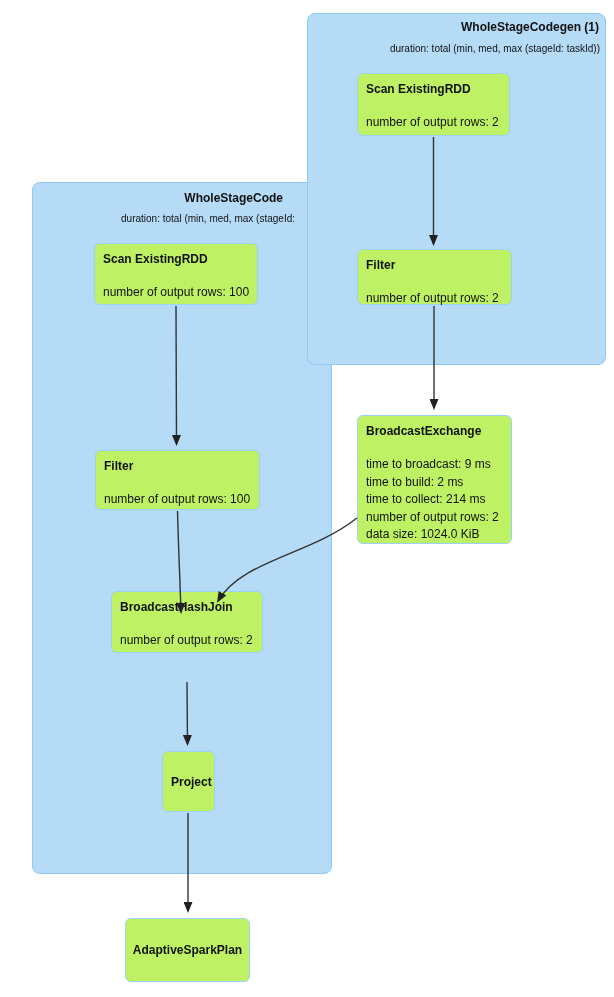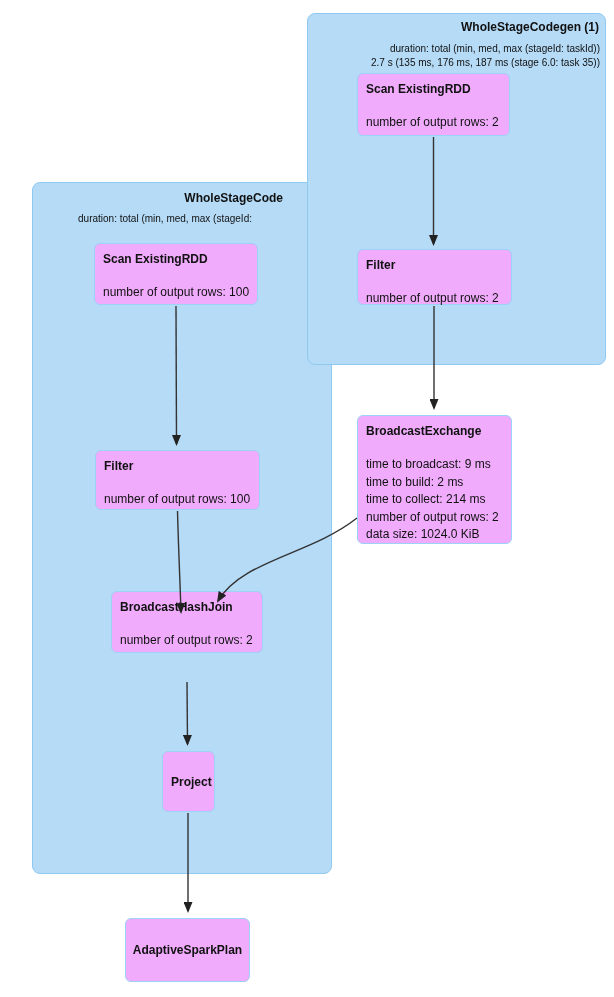--- a/index.html
+++ b/index.html
@@ -24,26 +24,26 @@
   .cluster-title {
     position:absolute; top:6px; left:8px; right:6px;
     font-size:12px; font-weight:bold; text-align:right; white-space:nowrap;
   }
   .cluster-duration {
     position:absolute; top:28px; left:2px; right:5px;
     font-size:10px; line-height:14px; text-align:right; white-space:nowrap;
   }
   
   #cluster-wsc2 .cluster-title    { top:8px;  right:48px; }
-  #cluster-wsc2 .cluster-duration { top:29px; right:36px;text-align:center; }
+  #cluster-wsc2 .cluster-duration { top:29px; right:36px; }
 
   
   .pnode {
     position:absolute;
-    background:#f0abfc;
+    background:#bef264;
     border:1px solid #9bd2f5;
     border-radius:6px;
     padding:8px;
     font-size:12px;
     z-index:3;
   }
   .pnode .t { font-weight:bold; white-space:nowrap; }
   .pnode .m { margin-top:18px; line-height:17.5px; white-space:nowrap; }
   #node-scan1   { left:357px; top:73px;  width:153px; height:63px; }
   #node-filter1 { left:357px; top:249px; width:155px; height:56px; }
@@ -72,21 +72,20 @@
     <div class="cluster-title">WholeStageCode</div>
     <div class="cluster-duration">
       <div>duration: total (min, med, max (stageId:</div>
     </div>
   </div>
 
   <div class="cluster" id="cluster-wsc1">
     <div class="cluster-title">WholeStageCodegen (1)</div>
     <div class="cluster-duration">
       <div>duration: total (min, med, max (stageId: taskId))</div>
-      <div>2.7 s (135 ms, 176 ms, 187 ms (stage 6.0: task 35))</div>
     </div>
   </div>
 
   <div class="pnode" id="node-scan1">
     <div class="t">Scan ExistingRDD</div>
     <div class="m">number of output rows: 2</div>
   </div>
 
   <div class="pnode" id="node-filter1">
     <div class="t">Filter</div>

